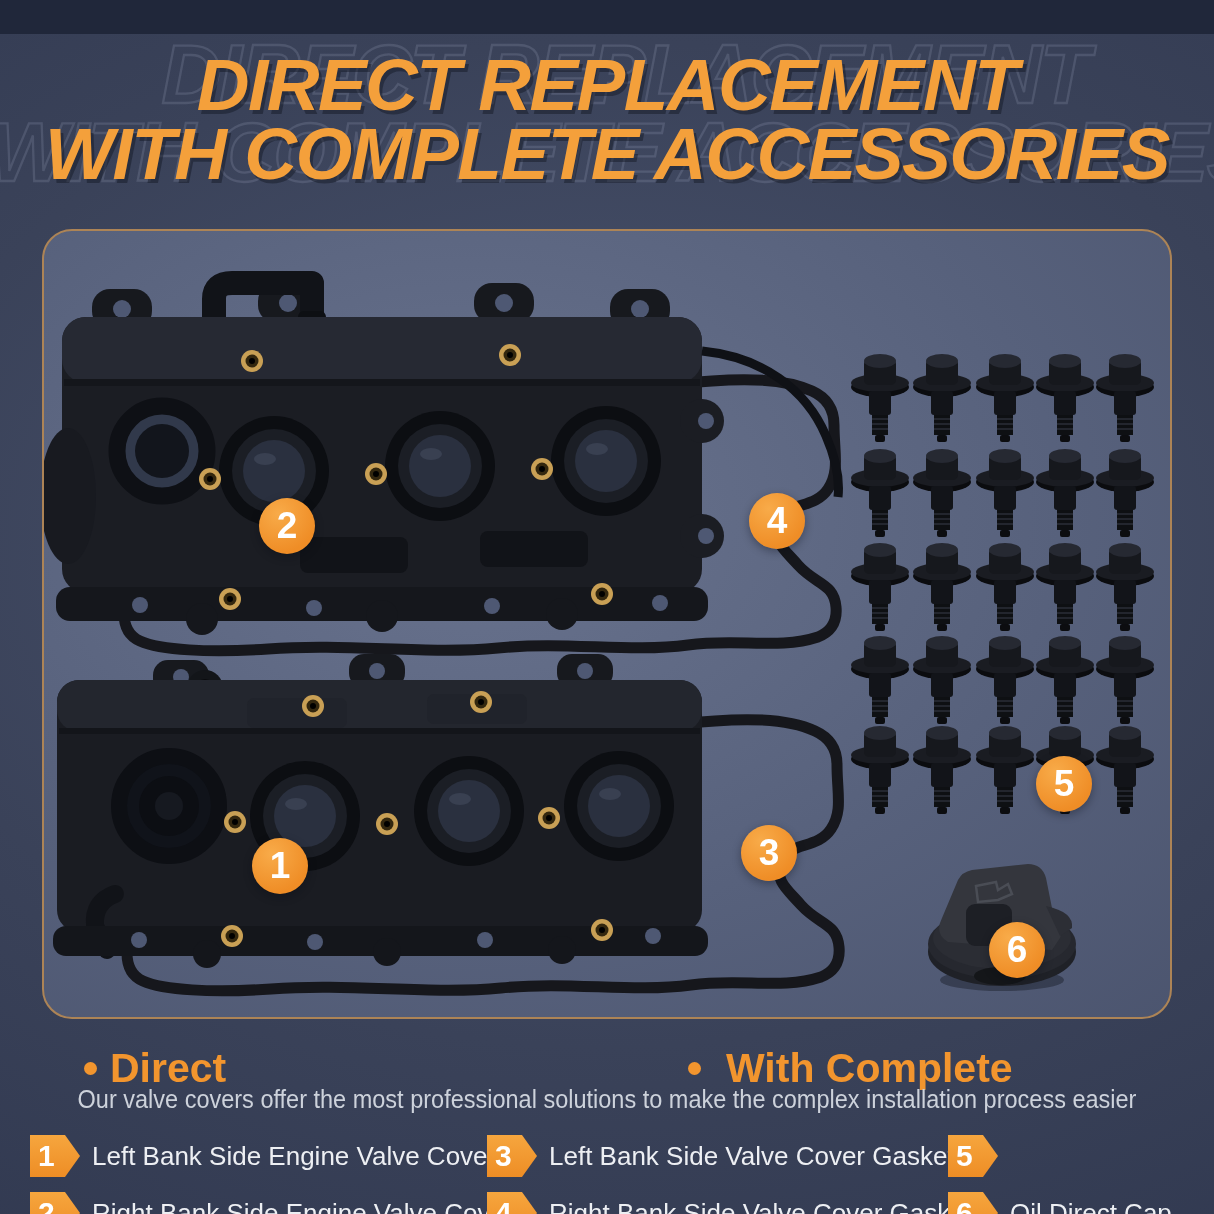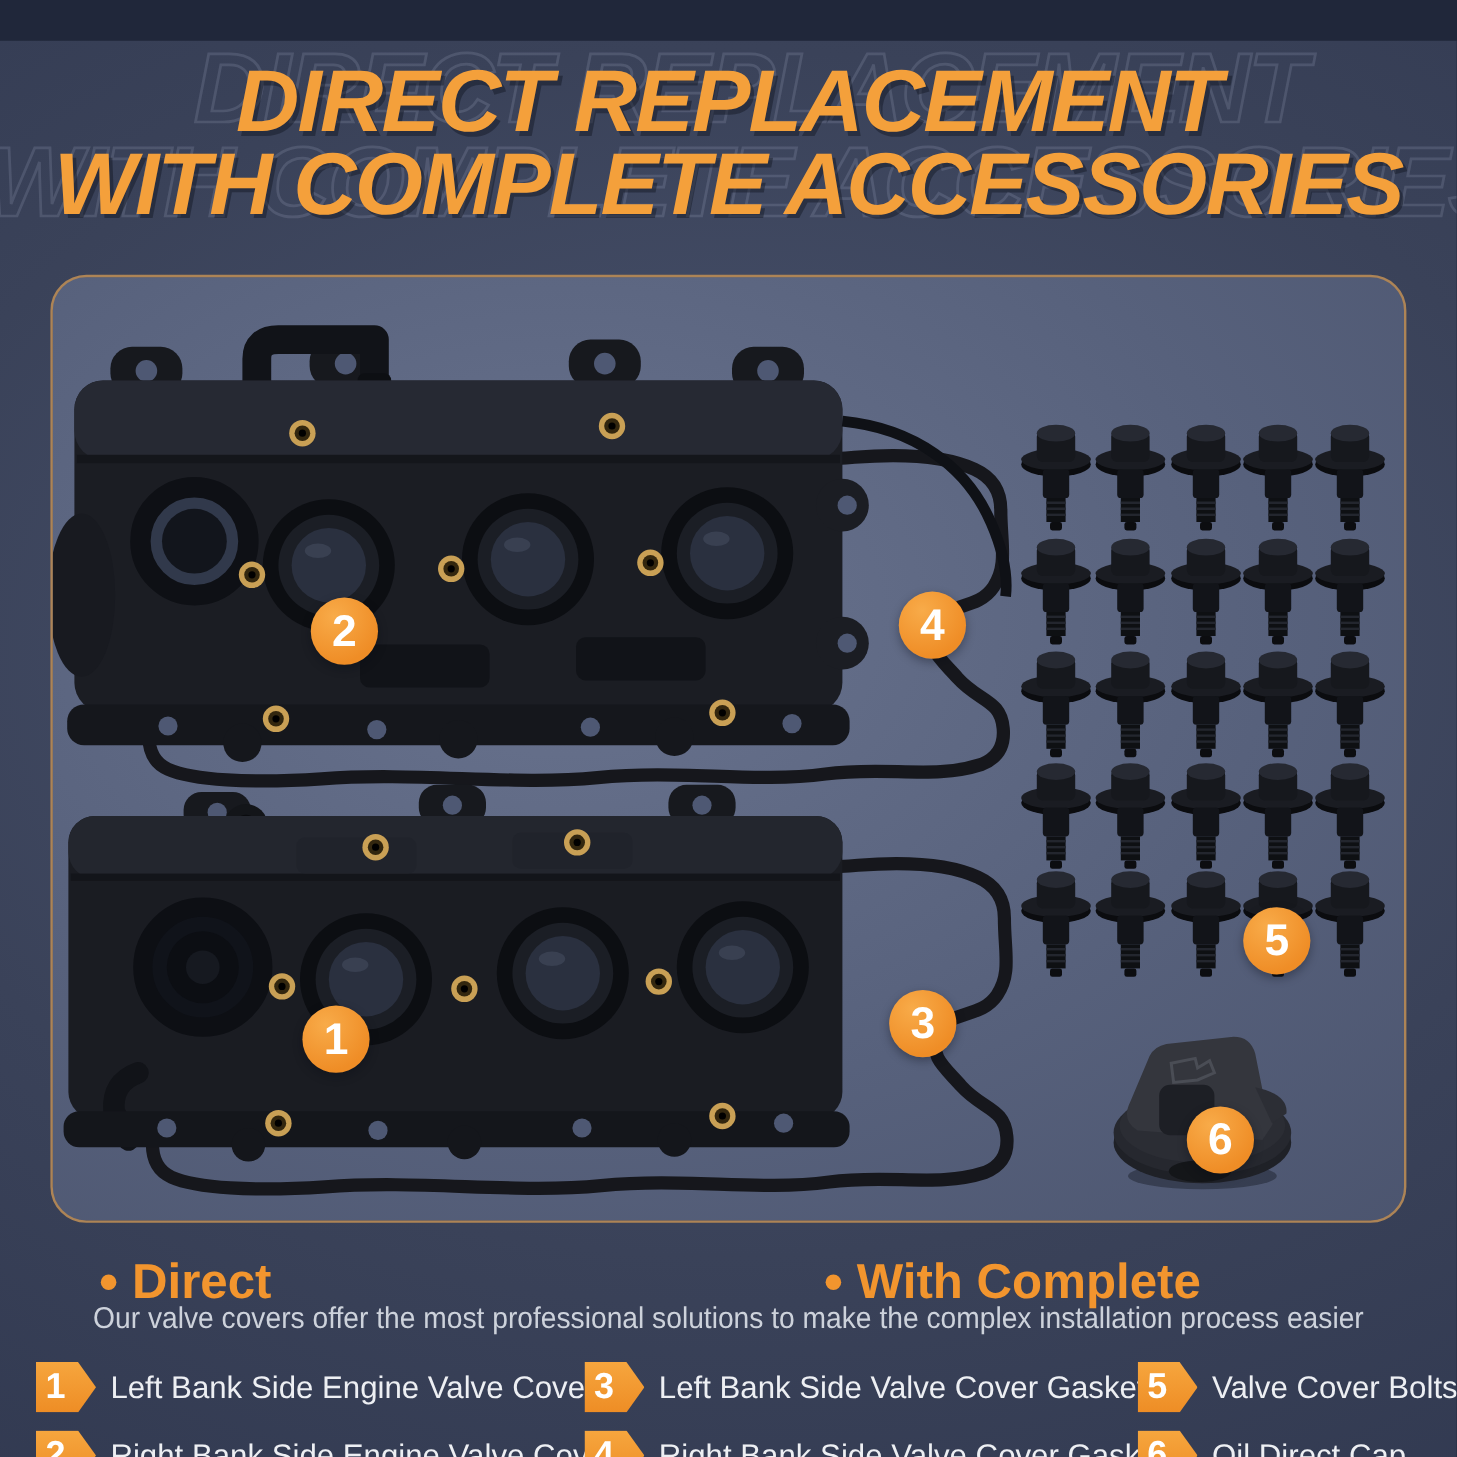--- a/index.html
+++ b/index.html
@@ -57,21 +57,21 @@
   .b1{left:208px;top:607px;} .b2{left:215px;top:267px;}
   .b3{left:697px;top:594px;} .b4{left:705px;top:262px;}
   .b5{left:992px;top:525px;} .b6{left:945px;top:691px;}
 
   
   .feature{
     position:absolute;top:1014px;height:40px;
     display:flex;align-items:center;
     font-size:41px;font-weight:bold;white-space:nowrap;text-align:center;
   }
-  .feature.left{left:84px;} .feature.right{left:688px;}
+  .feature.left{left:84px;} .feature.right{left:688px;gap:12px;}
   .dot{width:13px;height:13px;border-radius:50%;background:#F2952E;margin-right:13px;flex:0 0 auto;}
   .hl{color:#F2952E;margin-right:10px;}
   .rest{color:#F3F4F7;}
 
   .desc{
     position:absolute;left:0;top:1051px;width:100%;
     text-align:center;
     font-size:25px;color:#CDD2DB;
     transform:scaleX(0.94);
     white-space:nowrap;
@@ -301,21 +301,20 @@
   <div class="legend-item li-0">
     <span class="tag">1</span>
     <span class="legend-label">Left Bank Side Engine Valve Cover</span>
   </div>
   <div class="legend-item li-1">
     <span class="tag">3</span>
     <span class="legend-label">Left Bank Side Valve Cover Gasket</span>
   </div>
   <div class="legend-item li-2">
     <span class="tag">5</span>
-    <span class="legend-label">Valve Cover Bolts</span>
   </div>
   <div class="legend-item li-3">
     <span class="tag">2</span>
     <span class="legend-label">Right Bank Side Engine Valve Cover</span>
   </div>
   <div class="legend-item li-4">
     <span class="tag">4</span>
     <span class="legend-label">Right Bank Side Valve Cover Gasket</span>
   </div>
   <div class="legend-item li-5">

